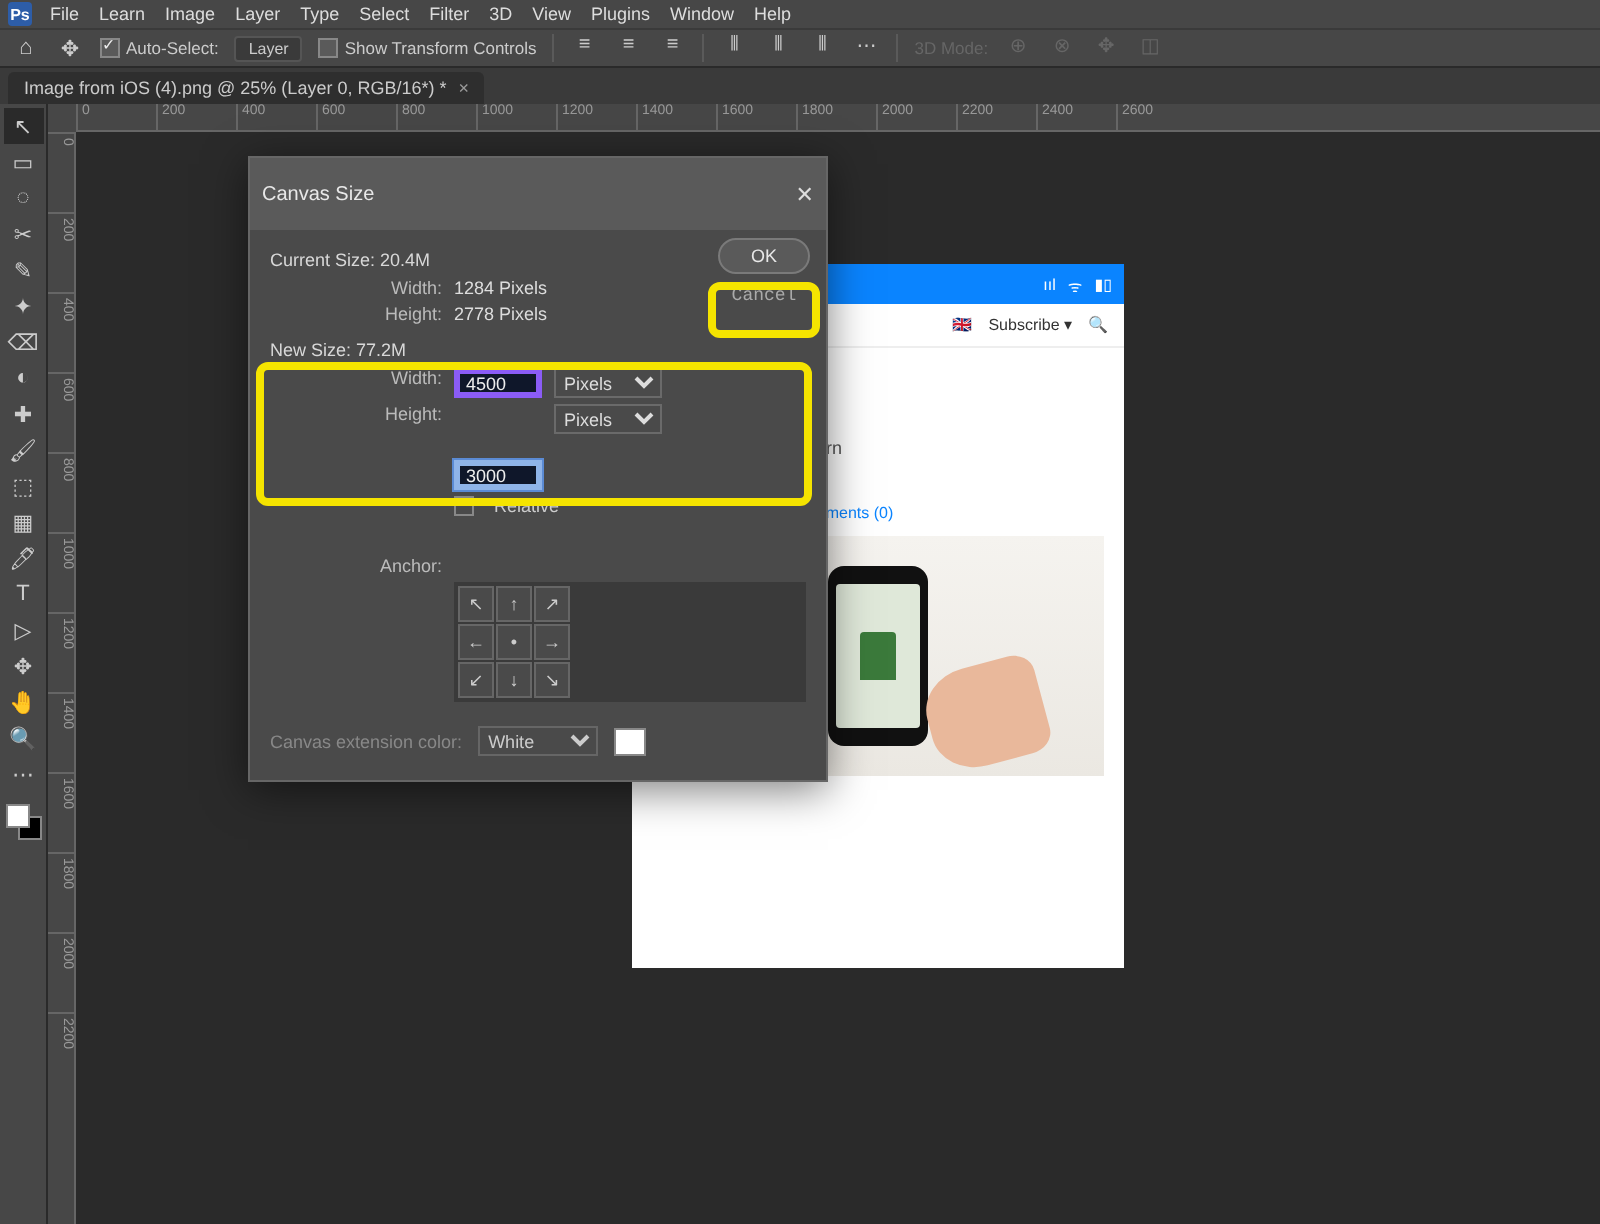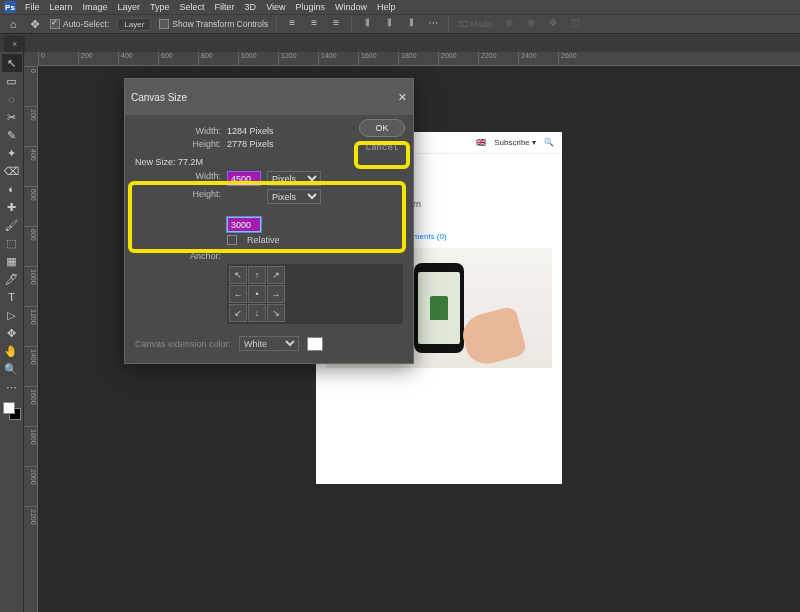--- a/index.html
+++ b/index.html
@@ -66,21 +66,21 @@
 
 
 .dialog { position:absolute; top:26px; left:100px; width:290px; background:#4a4a4a; border:1px solid #666; box-shadow:0 4px 20px rgba(0,0,0,.5); }
 .dlg-title { background:#5a5a5a; height:36px; display:flex; align-items:center; justify-content:space-between; padding:0 6px; color:#e8e8e8; font-size:10px; }
 .dlg-title .x { color:#ddd; font-size:11px; cursor:pointer; }
 .dlg-body { padding:8px 10px 12px; color:#ccc; font-size:9px; position:relative; }
 .dlg-sec-title { color:#d8d8d8; font-size:9px; margin:2px 0 4px; }
 .dlg-row { display:flex; gap:6px; margin:3px 0; }
 .dlg-row .lbl { width:86px; text-align:right; color:#bbb; }
 .dlg-row .val { color:#ddd; }
-.dlg-row input.num { width:34px; height:15px; background:#a21caf; border:1px solid #8b5cf6; color:#eee; font-size:9px; padding:0 3px; }
+.dlg-row input.num { width:44px; height:15px; background:#0f172a; border:3px solid #8b5cf6; color:#eee; font-size:9px; padding:0 3px; }
 .dlg-row input.num.focus { border-color:#8fb4e8; box-shadow:0 0 0 1px #5b8bd4;margin-top:28px; }
 .dlg-row select { width:54px; height:15px; background:#4a4a4a; border:1px solid #6a6a6a; color:#ddd; font-size:9px; }
 .dlg-row .chk2 { width:10px;height:10px;border:1px solid #888;display:inline-block;margin-right:4px; }
 
 .anchor-grid { display:grid; grid-template-columns:repeat(3,18px); grid-template-rows:repeat(3,18px); gap:1px; margin-left:92px; background:#3a3a3a; padding:2px; }
 .anchor-grid .cell { background:#4a4a4a; border:1px solid #666; color:#ccc; font-size:9px; display:flex;align-items:center;justify-content:center; }
 
 .ext-row { display:flex; align-items:center; gap:8px; margin-top:12px; }
 .ext-row .lbl2 { color:#888; font-size:9px; }
 .ext-row select { width:60px; height:15px; background:#4a4a4a; border:1px solid #666; color:#ccc; font-size:9px; }
@@ -139,20 +139,21 @@
   <div class="sep"></div>
   <span class="lbl disabled">3D Mode:</span>
   <div class="iconbtn disabled">⊕</div>
   <div class="iconbtn disabled">⊗</div>
   <div class="iconbtn disabled">✥</div>
   <div class="iconbtn disabled">◫</div>
 </div>
 
 <div class="tabbar">
   <div class="tab">
+    <span>Image from iOS (4).png @ 25% (Layer 0, RGB/16*) *</span>
     <span class="x">×</span>
   </div>
 </div>
 
 <div class="ws">
   <div class="toolcol">
     <div class="t sel">↖</div>
     <div class="t">▭</div>
     <div class="t">◌</div>
     <div class="t">✂</div>
@@ -204,20 +205,25 @@
       <div class="tick">1000</div>
       <div class="tick">1200</div>
       <div class="tick">1400</div>
       <div class="tick">1600</div>
       <div class="tick">1800</div>
       <div class="tick">2000</div>
       <div class="tick">2200</div>
     </div>
 
     <div class="doc">
+      <div class="doc-top">
+        <span class="wifi">ııl</span>
+        <span class="wifi">ᯤ</span>
+        <span class="wifi">▮▯</span>
+      </div>
       <div class="doc-nav">
         <span>🇬🇧</span>
         <span>Subscribe ▾</span>
         <span>🔍</span>
       </div>
       <div class="doc-body">
         <h2>any plant on</h2>
         <div class="date">May 15, 2022</div>
         <div class="sub">
           <span>ur inner botanist? Learn</span><br>
@@ -246,20 +252,21 @@
       <div class="dlg-title">
         <span>Canvas Size</span>
         <span class="x">✕</span>
       </div>
       <div class="dlg-body">
         <div class="dlg-btns">
           <button>OK</button>
           <button class="cancel">Cancel</button>
         </div>
 
+        <div class="dlg-sec-title">Current Size: 20.4M</div>
         <div class="dlg-row">
           <span class="lbl">Width:</span>
           <span class="val">1284 Pixels</span>
         </div>
         <div class="dlg-row">
           <span class="lbl">Height:</span>
           <span class="val">2778 Pixels</span>
         </div>
 
         <div class="dlg-sec-title" style="margin-top:8px;">New Size: 77.2M</div>
@@ -272,21 +279,21 @@
           <span class="lbl">Height:</span>
           <input class="num focus" value="3000" style="">
           <select><option>Pixels</option></select>
         </div>
         <div class="dlg-row">
           <span class="lbl"></span>
           <span class="chk2"></span>
           <span>Relative</span>
         </div>
 
-        <div class="dlg-row" style="margin-top:6px;">
+        <div class="dlg-row" style="margin-top:20px;">
           <span class="lbl">Anchor:</span>
         </div>
         <div class="anchor-grid">
           <div class="cell">↖</div>
           <div class="cell">↑</div>
           <div class="cell">↗</div>
           <div class="cell">←</div>
           <div class="cell">•</div>
           <div class="cell">→</div>
           <div class="cell">↙</div>

